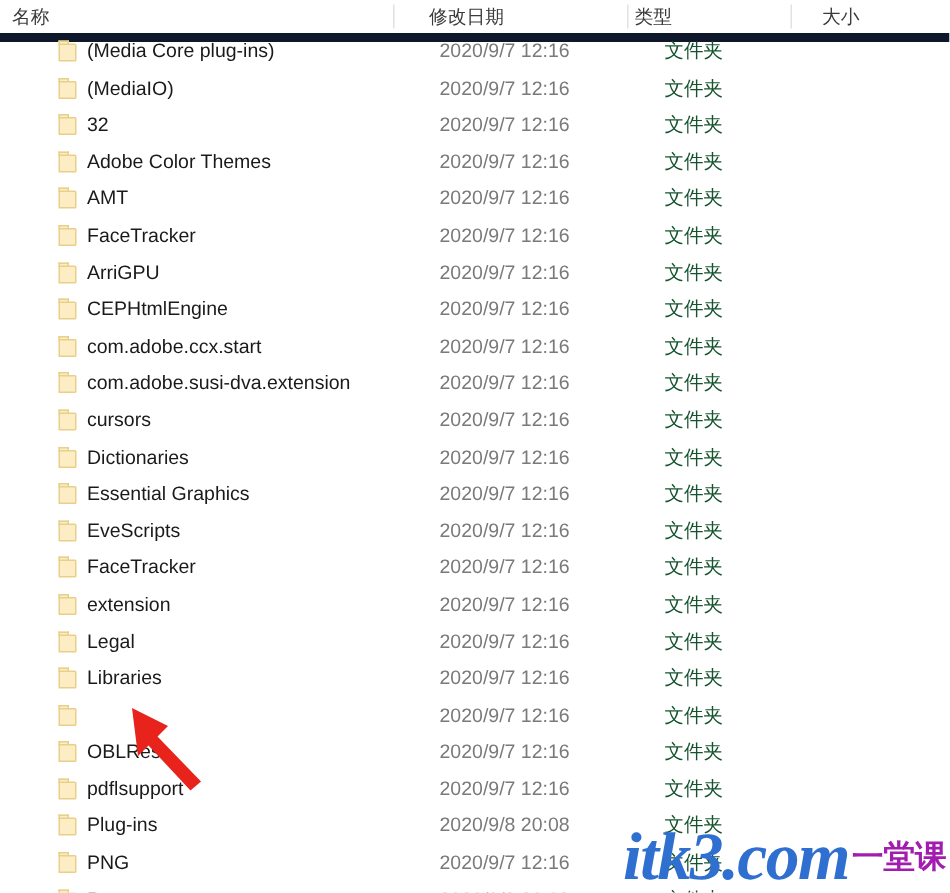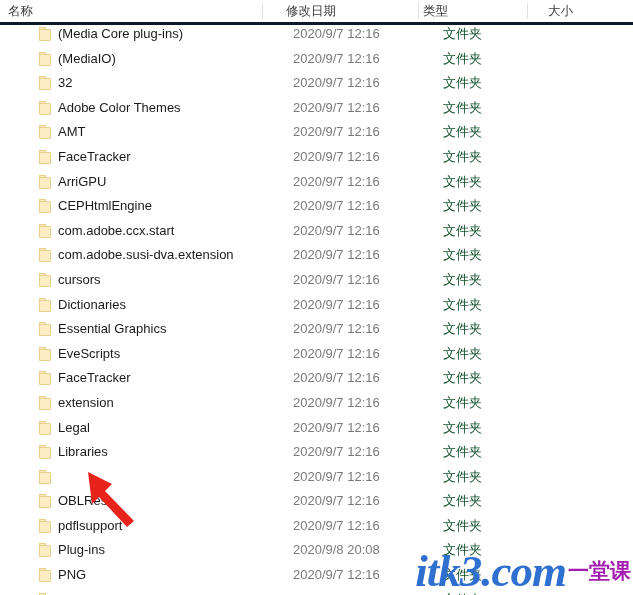--- a/index.html
+++ b/index.html
@@ -21,21 +21,21 @@
     height: 595px;
     background: #ffffff;
   }
   
   #col-header {
     position: absolute;
     left: 0; top: 0;
     width: 633px;
     height: 22px;
     background: #ffffff;
-    border-bottom: 3px solid #0f172a;
+    border-bottom: 6px solid #0f172a;
   }
   .col-head {
     position: absolute;
     top: 0;
     height: 22px;
     line-height: 22px;
     font-size: 12.5px;
     color: #3b3b3b;
     white-space: nowrap;
     overflow: hidden;

